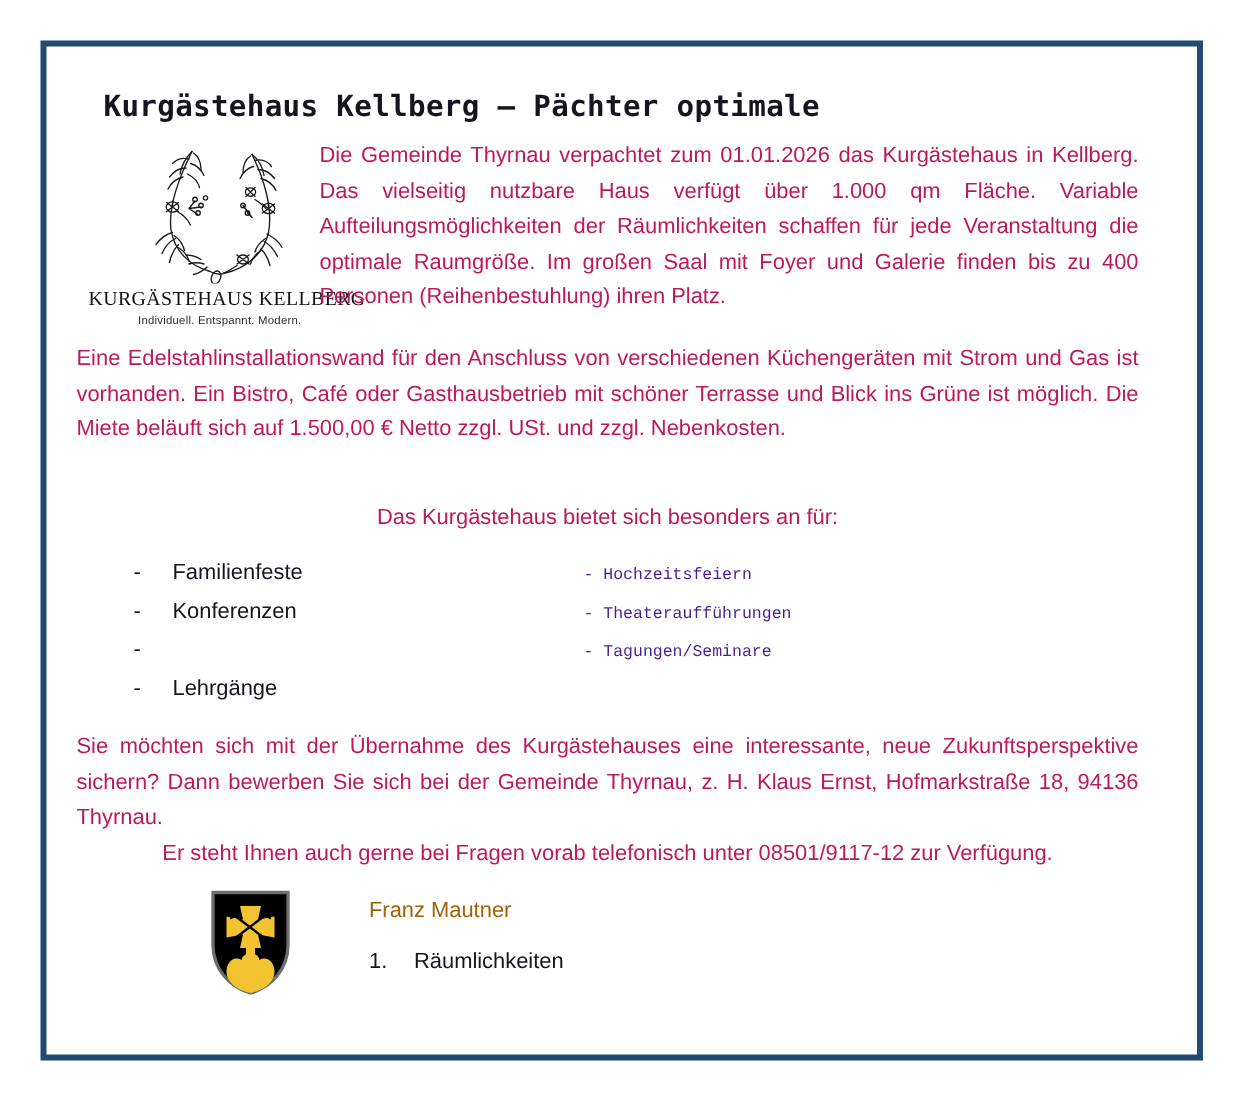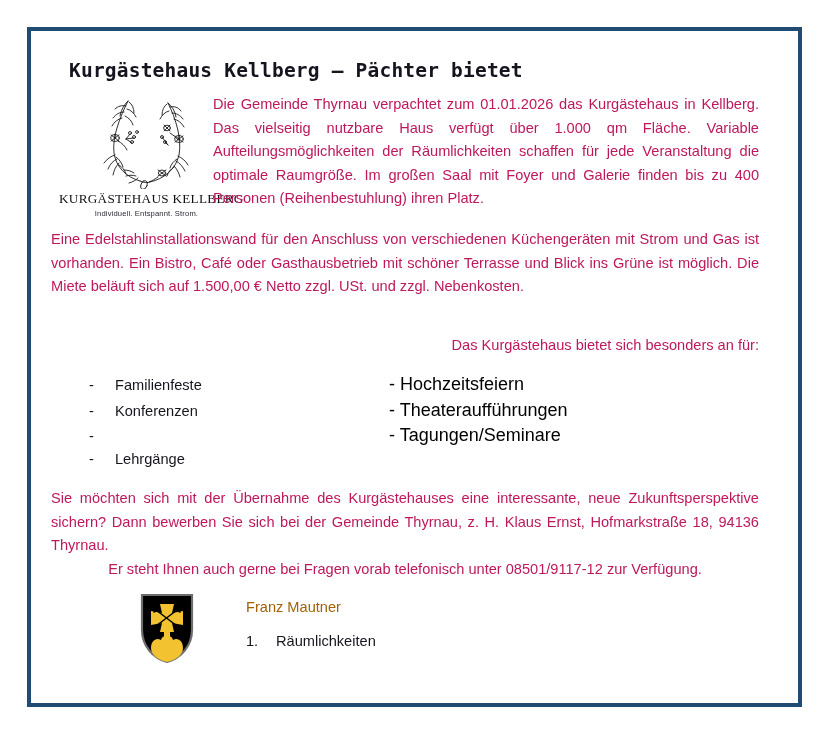--- a/index.html
+++ b/index.html
@@ -85,21 +85,21 @@
   }
   #para-kitchen {
     left: 20px;
     top: 197px;
     width: 708px;
   }
   #para-offers-lead {
     left: 20px;
     top: 303px;
     width: 708px;
-    text-align: right;
+    text-align: center;
   }
   #para-apply {
     left: 20px;
     top: 456px;
     width: 708px;
   }
 
   
   #offer-list {
     position: absolute;
@@ -124,23 +124,24 @@
     font-size: 14.6px;
     color: #15151f;
   }
   .col-left .item-label {
     font-size: 14.6px;
     color: #15151f;
     white-space: nowrap;
     text-align: center;
   }
   .col-right {
-    font-size: 18px;
-    color: #000000;
-    white-space: nowrap;
+    font-size: 11px;
+    color: #4c1d95;
+    white-space: nowrap;
+    font-family: Liberation Mono, monospace;
   }
 
   
   #sign-block {
     position: absolute;
     left: 20px;
     top: 560px;
     width: 708px;
     height: 92px;
   }
@@ -169,21 +170,21 @@
     color: #15151f;
     white-space: nowrap;
   }
   #sign-role-num { width: 30px; flex: 0 0 30px; }
 </style>
 </head>
 <body>
 
 <div id="doc-frame">
 
-  <div id="doc-title">Kurgästehaus Kellberg – Pächter bietet</div>
+  <div id="doc-title">Kurgästehaus Kellberg – Pächter optimale</div>
 
   <div id="logo-block">
     <svg id="logo-wreath" width="130" height="96" viewBox="0 0 130 96">
       <g fill="none" stroke="#1a1a1a" stroke-width="0.9" stroke-linecap="round">
 
         <path d="M46 8 C38 24 30 44 32 60 C34 74 44 84 58 88"></path>
 
         <path d="M86 10 C94 26 100 46 97 62 C94 76 82 86 68 89"></path>
 
         <path d="M58 88 C62 90 66 90 68 89"></path>
@@ -237,21 +238,21 @@
         <path d="M92 73 C95 76 97 80 98 84"></path>
         <path d="M95 66 C92 68 89 71 88 75"></path>
         <path d="M92 74 C89 76 86 79 85 83"></path>
 
         <ellipse cx="80" cy="80" rx="3.6" ry="3"></ellipse>
         <path d="M80 80 L76 77 M80 80 L76 83 M80 80 L84 77 M80 80 L84 83"></path>
         <path d="M76 84 C73 86 70 88 67 89"></path>
       </g>
     </svg>
     <div id="logo-name">KURGÄSTEHAUS KELLBERG</div>
-    <div id="logo-tagline">Individuell. Entspannt. Strom.</div>
+    <div id="logo-tagline">Individuell. Entspannt. Modern.</div>
   </div>
 
   <div class="para" id="para-intro">Die Gemeinde Thyrnau verpachtet zum 01.01.2026 das Kurgästehaus in Kellberg. Das vielseitig nutzbare Haus verfügt über 1.000 qm Fläche. Variable Aufteilungsmöglichkeiten der Räumlichkeiten schaffen für jede Veranstaltung die optimale Raumgröße. Im großen Saal mit Foyer und Galerie finden bis zu 400 Personen (Reihenbestuhlung) ihren Platz.</div>
 
   <div class="para" id="para-kitchen">Eine Edelstahlinstallationswand für den Anschluss von verschiedenen Küchengeräten mit Strom und Gas ist vorhanden. Ein Bistro, Café oder Gasthausbetrieb mit schöner Terrasse und Blick ins Grüne ist möglich. Die Miete beläuft sich auf 1.500,00 € Netto zzgl. USt. und zzgl. Nebenkosten.</div>
 
   <div class="para" id="para-offers-lead">Das Kurgästehaus bietet sich besonders an für:</div>
 
   <div id="offer-list">
 

